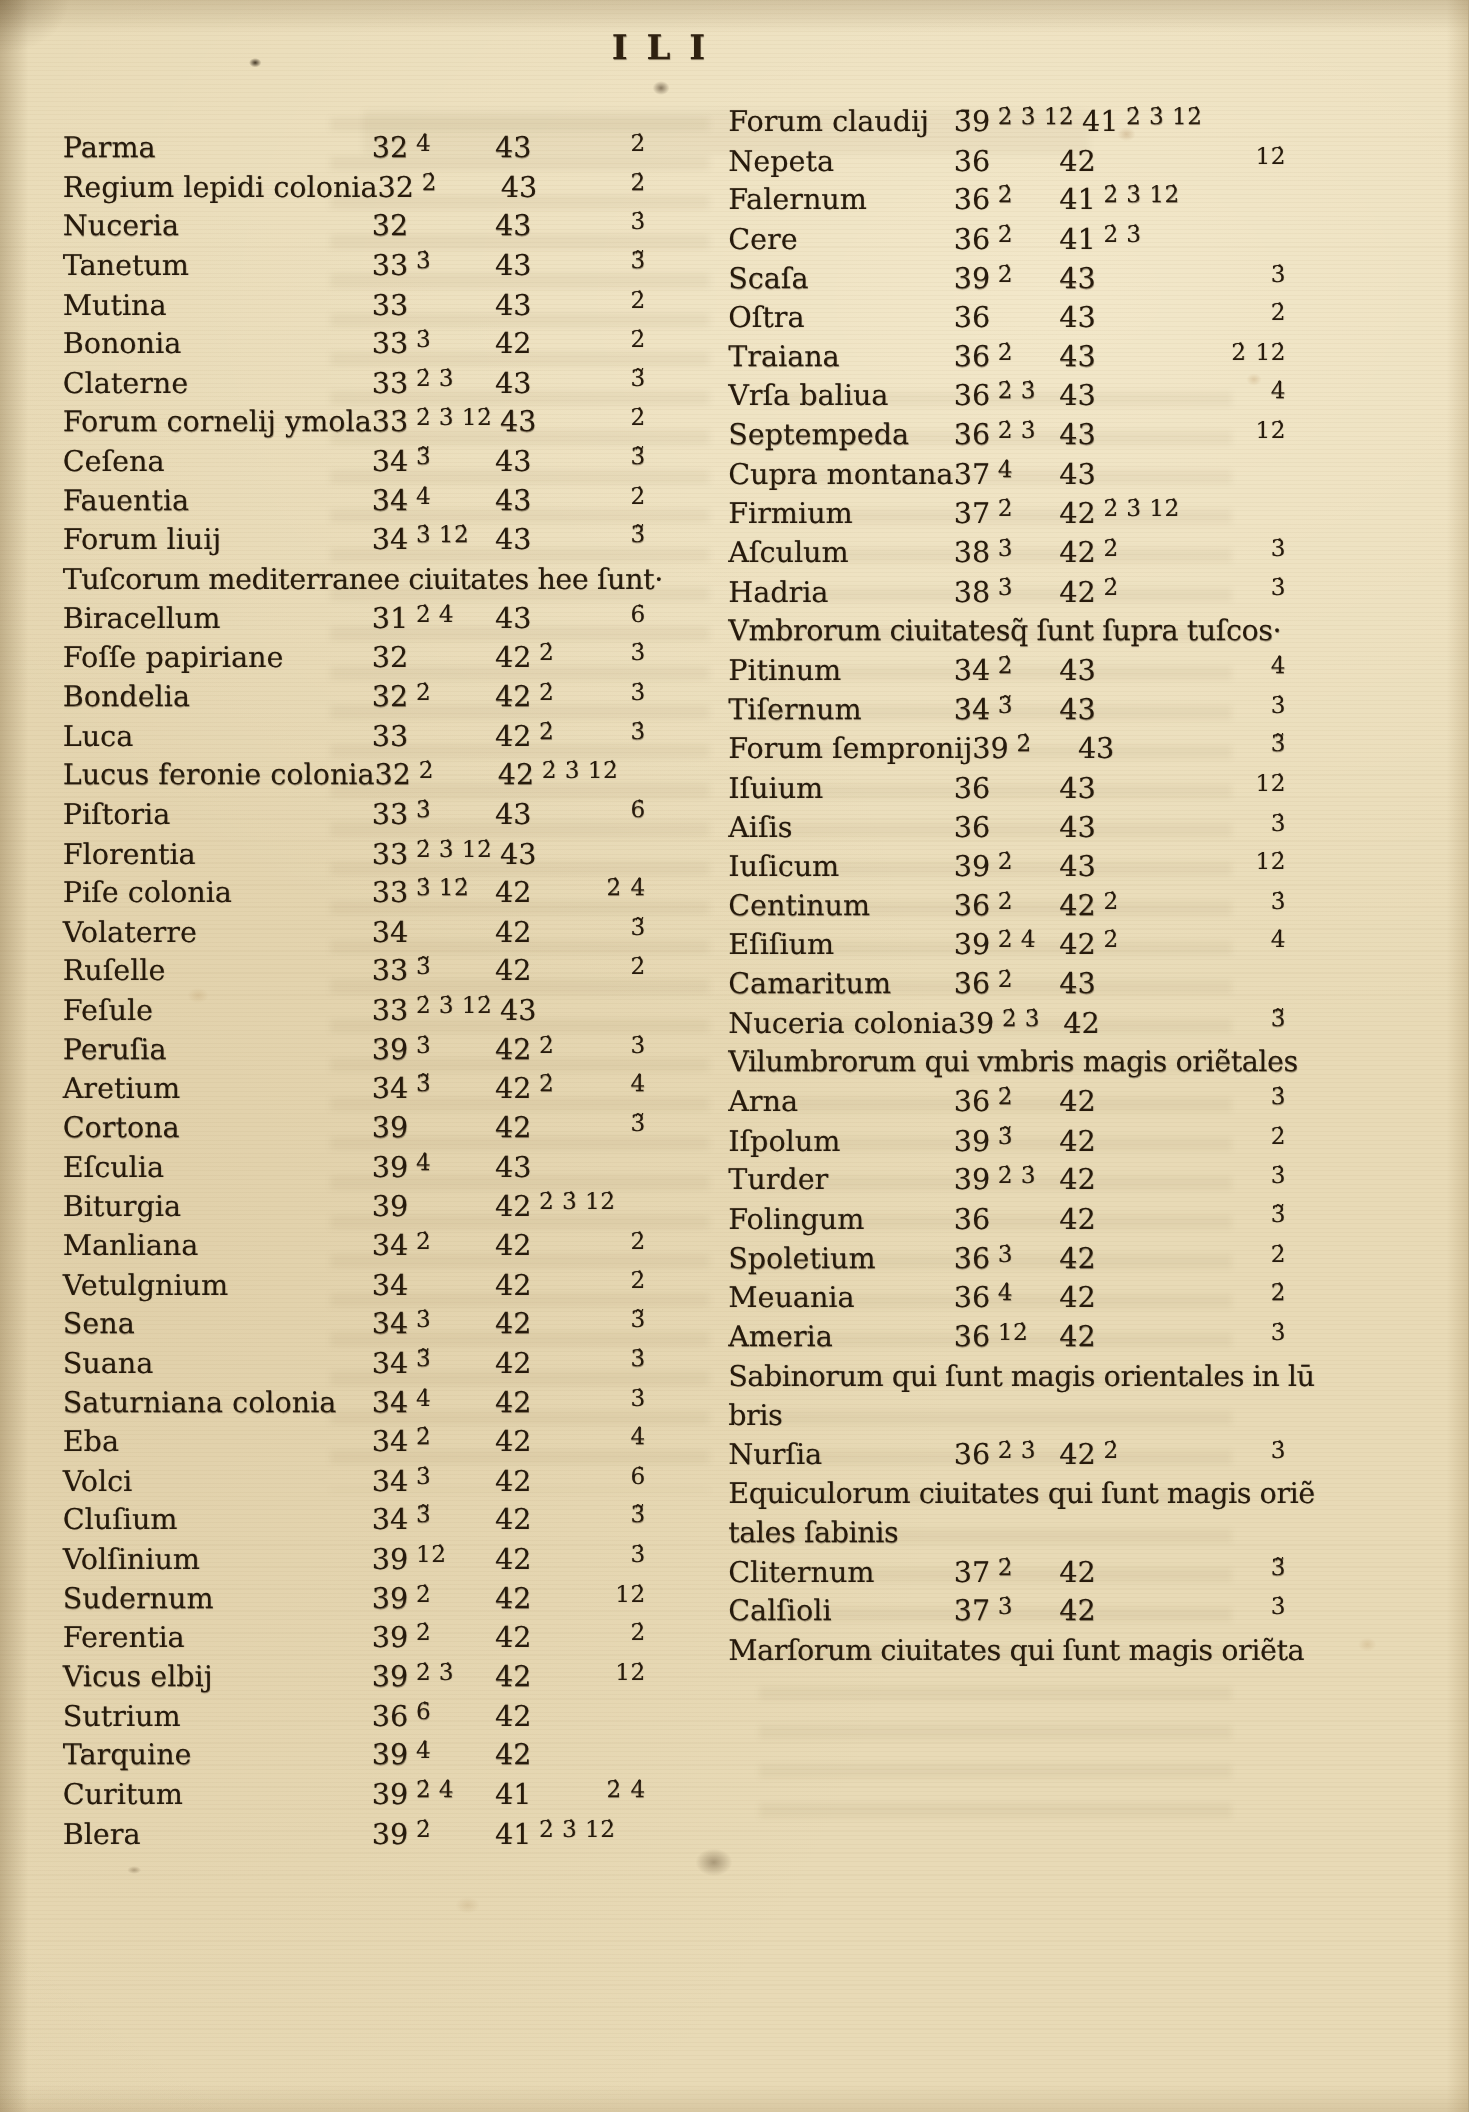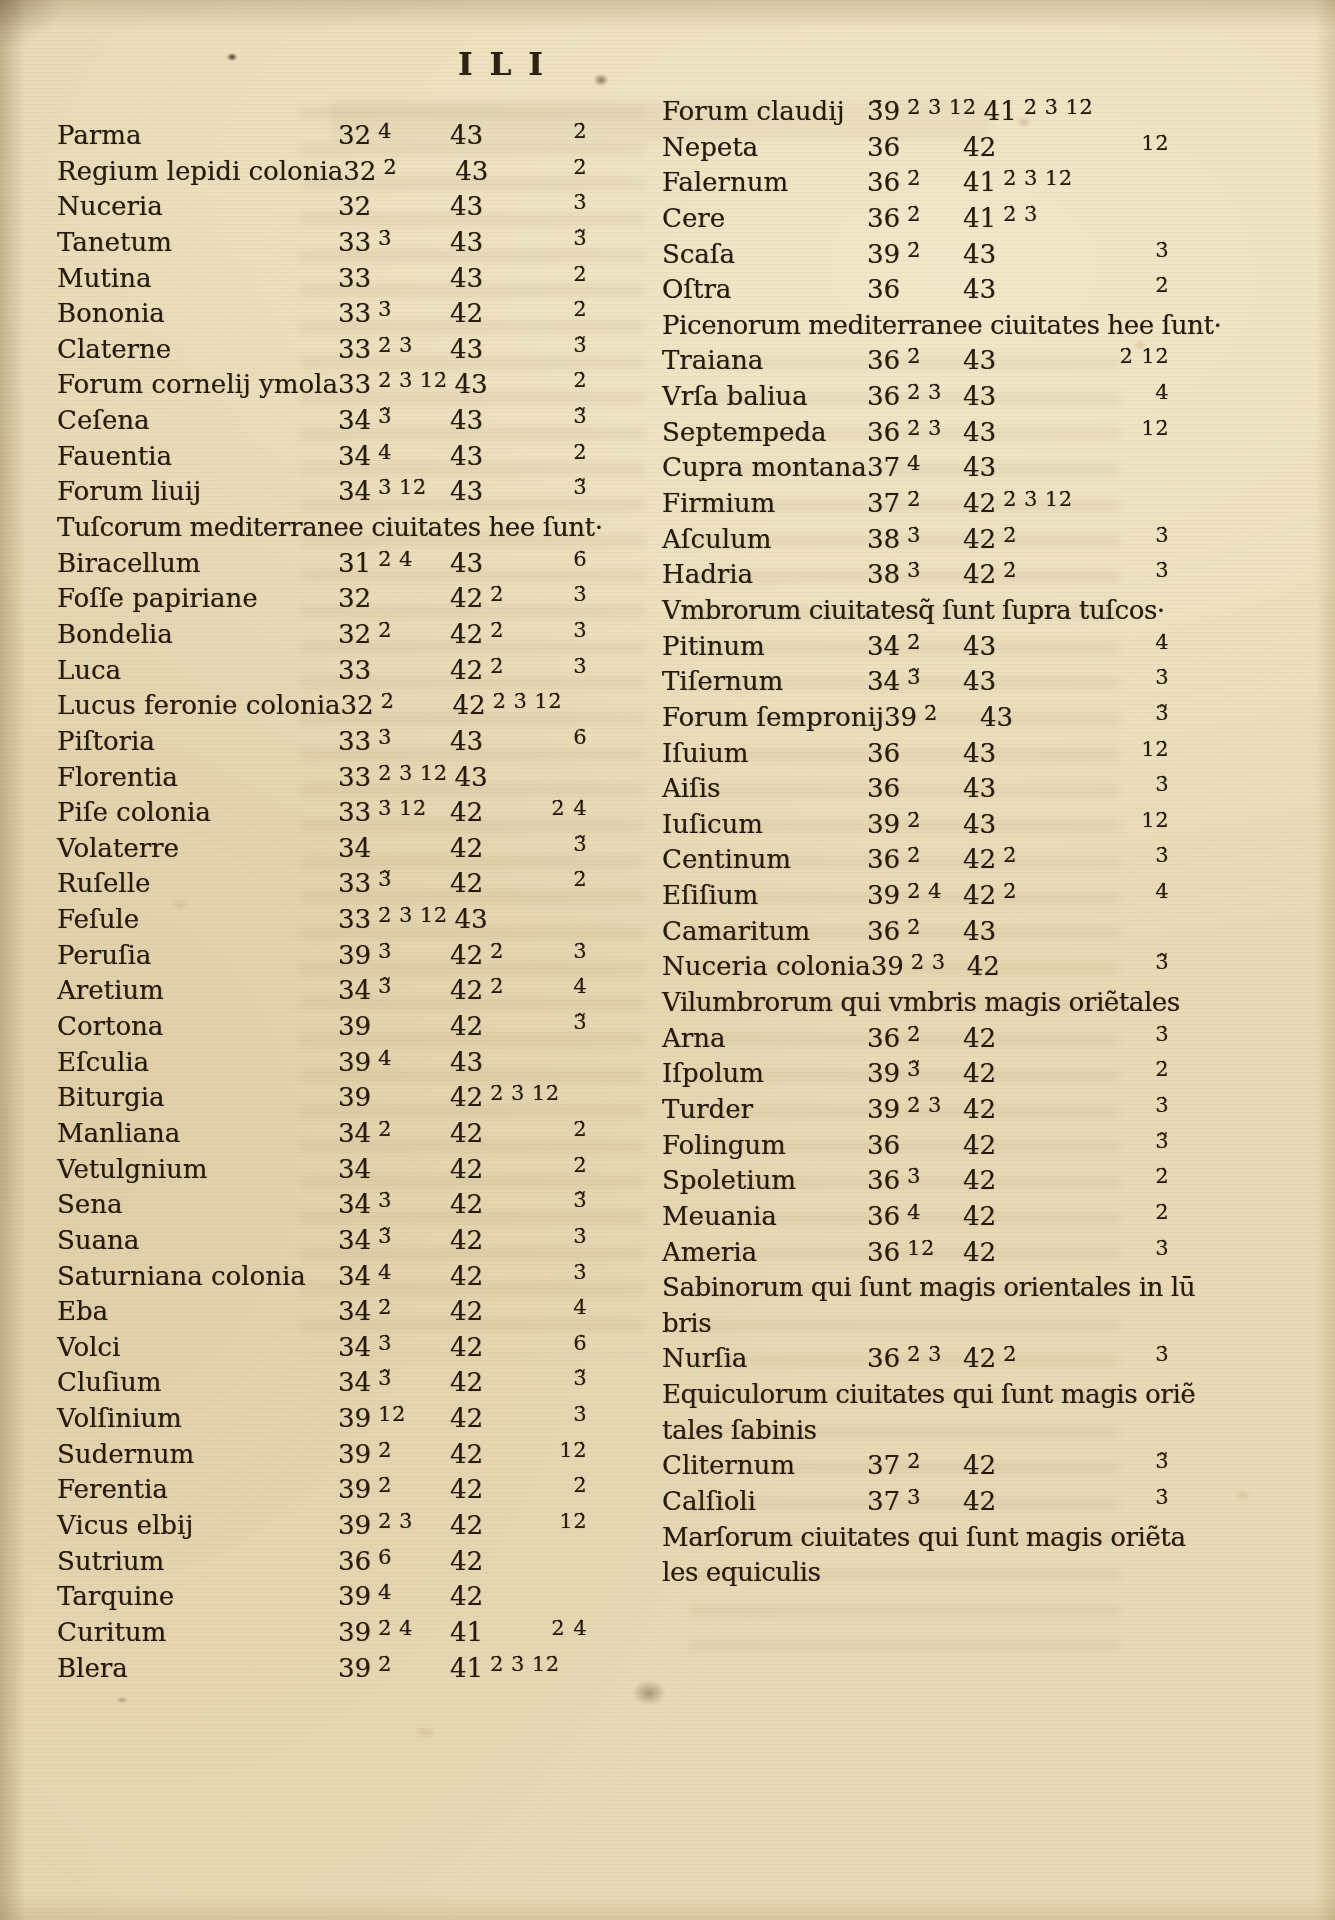--- a/index.html
+++ b/index.html
@@ -29,24 +29,23 @@
       linear-gradient(0deg, rgba(130,100,55,0.16), rgba(130,100,55,0) 26px),
       
       repeating-linear-gradient(180deg, rgba(150,125,80,0.06) 0px, rgba(150,125,80,0.06) 1px, rgba(0,0,0,0) 1px, rgba(0,0,0,0) 4px),
       
       radial-gradient(1600px 1000px at 72% 14%, rgba(255,248,226,0.45), rgba(255,248,226,0) 70%),
       radial-gradient(1100px 1400px at 8% 60%, rgba(185,155,105,0.16), rgba(185,155,105,0) 70%),
       radial-gradient(160% 120% at 60% 42%, rgba(0,0,0,0) 55%, rgba(120,90,45,0.16) 100%);
   }
   .pagenum{
     position:absolute;top:26px;left:458px;width:200px;
-    text-align:left;font-size:31px;font-weight:bold;
+    text-align:right;font-size:31px;font-weight:bold;
     letter-spacing:17px;color:#2f2110;
     text-shadow:0.4px 0.4px 0.8px rgba(47,33,16,0.55);
-    margin-top:20px;
   }
   
   .ghost{position:absolute;opacity:0.55;filter:blur(3px);transform:scaleX(-1);pointer-events:none;}
   .ghost-a{left:300px;top:106px;width:345px;height:1250px;
     background:repeating-linear-gradient(180deg, rgba(125,104,64,0.13) 0px, rgba(125,104,64,0.13) 13px, rgba(0,0,0,0) 13px, rgba(0,0,0,0) 35.65px);}
   .ghost-b{left:690px;top:356px;width:430px;height:1300px;
     background:repeating-linear-gradient(180deg, rgba(125,104,64,0.12) 0px, rgba(125,104,64,0.12) 13px, rgba(0,0,0,0) 13px, rgba(0,0,0,0) 35.65px);}
   .ghost-c{left:330px;top:100px;width:660px;height:40px;
     background:rgba(125,104,64,0.10);}
   .col{position:absolute;font-size:26px;}
@@ -370,23 +369,20 @@
         <span class="c1"><span class="int">39</span><span class="fr">2̇</span></span>
         <span class="c2"><span class="int">43</span></span>
         <span class="c3"><span class="fr">3̇</span></span>
       </div>
       <div class="row">
         <span class="nm">Oſtra</span>
         <span class="c1"><span class="int">36</span></span>
         <span class="c2"><span class="int">43</span></span>
         <span class="c3"><span class="fr">2̇</span></span>
       </div>
-      <div class="row note">
-        <span class="note-text">Picenorum mediterranee ciuitates hee ſunt·</span>
-      </div>
       <div class="row">
         <span class="nm">Traiana</span>
         <span class="c1"><span class="int">36</span><span class="fr">2̇</span></span>
         <span class="c2"><span class="int">43</span></span>
         <span class="c3"><span class="fr">2̇</span><span class="fr">12̇</span></span>
       </div>
       <div class="row">
         <span class="nm">Vrſa baliua</span>
         <span class="c1"><span class="int">36</span><span class="fr">2̇</span><span class="fr">3̇</span></span>
         <span class="c2"><span class="int">43</span></span>
@@ -555,18 +551,15 @@
         <span class="c3"><span class="fr">3̃</span></span>
       </div>
       <div class="row">
         <span class="nm">Calſioli</span>
         <span class="c1"><span class="int">37</span><span class="fr">3̇</span></span>
         <span class="c2"><span class="int">42</span></span>
         <span class="c3"><span class="fr">3̇</span></span>
       </div>
       <div class="row note">
         <span class="note-text">Marſorum ciuitates qui ſunt magis oriẽta</span>
-      </div>
-      <div class="row note">
-        <span class="note-text">les equiculis</span>
       </div>
     </div>
 </div>
 
 </body></html>

